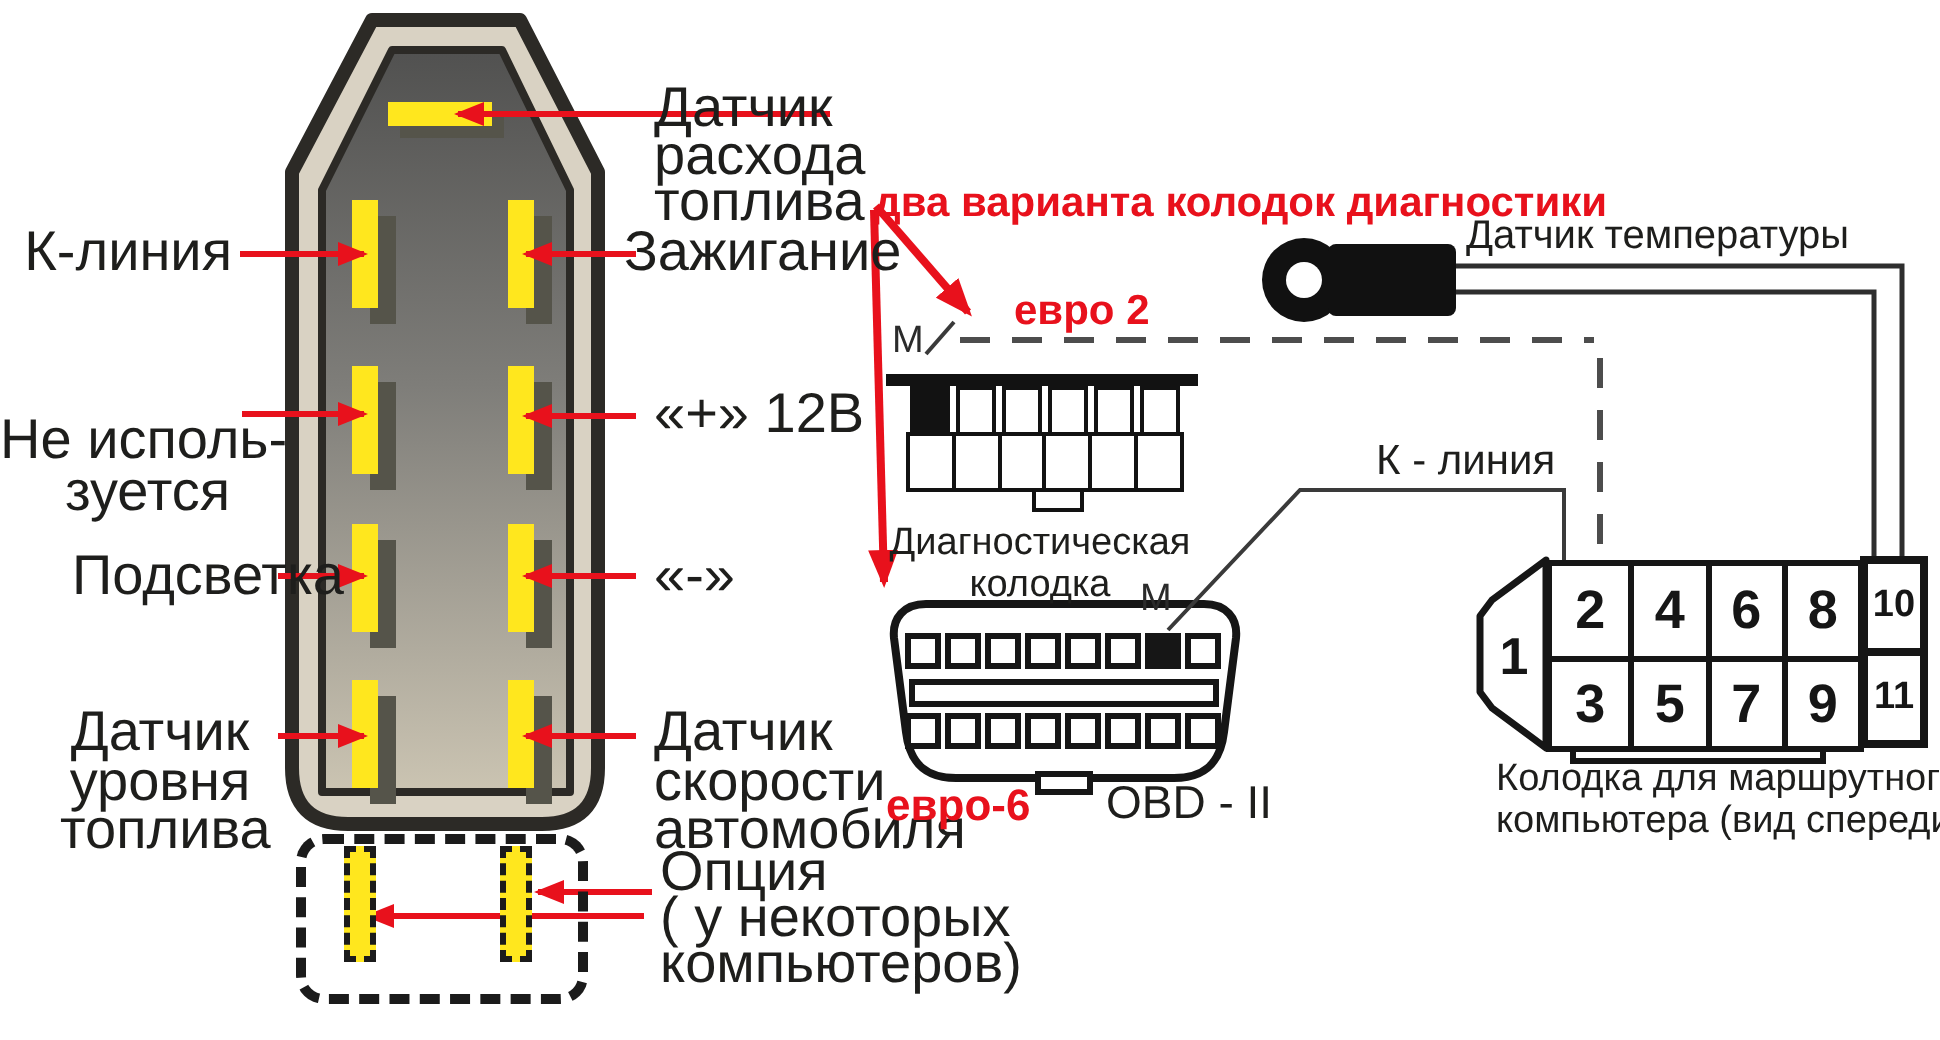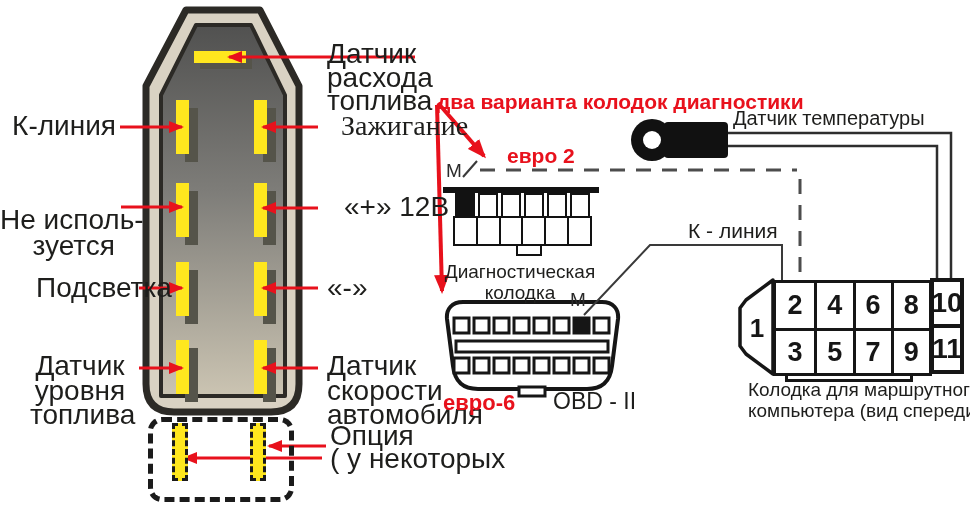--- a/index.html
+++ b/index.html
@@ -22,21 +22,21 @@
   .e2tab{position:absolute;left:516px;top:244px;width:26px;height:12px;border:2px solid #121212;background:#fff;box-sizing:border-box;z-index:2;}
   
   .lip{position:absolute;left:785px;top:372px;width:128px;height:10px;border:3px solid #161616;background:#fff;box-sizing:border-box;z-index:2;}
   .tgrid{position:absolute;left:773px;top:280px;width:159px;height:96px;border:3px solid #161616;box-sizing:border-box;
          display:grid;grid-template-columns:repeat(4,1fr);grid-template-rows:1fr 1fr;background:#fff;z-index:3;}
   .tgrid div{display:flex;align-items:center;justify-content:center;font-size:27px;font-weight:bold;color:#161616;}
   .tgrid div.bl{border-left:3px solid #161616;}
   .tgrid div.bt{border-top:3px solid #161616;}
   .sidecol{position:absolute;left:930px;top:278px;z-index:3;}
   .sidecol .box{width:34px;height:50px;border:4px solid #161616;box-sizing:border-box;background:#fff;
-         display:flex;align-items:center;justify-content:center;font-size:28px;font-weight:bold;color:#161616;}
+         display:flex;align-items:center;justify-content:center;font-size:19px;font-weight:bold;color:#161616;}
   .sidecol .box+.box{margin-top:-4px;}
   .pin1{position:absolute;left:742px;top:313px;width:30px;text-align:center;font-size:26px;font-weight:bold;color:#161616;z-index:3;}
   
   .dashbox{position:absolute;left:148px;top:417px;width:146px;height:85px;border:5px dashed #1b1b1b;border-radius:14px;box-sizing:border-box;z-index:2;}
   .dashpin{position:absolute;width:16px;height:58px;top:423px;background:#ffe71e;border:3px dashed #1b1b1b;box-sizing:border-box;z-index:2;}
 </style>
 </head>
 <body>
 
 <div id="stage">
@@ -188,45 +188,46 @@
   </div>
   <div class="pin1">1</div>
 
   <div class="lbl" style="left:327px;top:42px;line-height:23.5px;">
     <div>Датчик</div>
     <div>расхода</div>
     <div>топлива</div>
   </div>
 
   <div class="lbl r" style="left:10px;top:114px;width:106px;">К-линия</div>
-  <div class="lbl" style="left:341px;top:114px;font-family:Liberation Serif, serif;">Зажигание</div>
+  <div class="lbl" style="left:312px;top:114px;">Зажигание</div>
 
   <div class="lbl r" style="left:0px;top:191px;width:115px;line-height:26px;margin-top:16px;">
     <div>Не исполь-</div>
     <div>зуется</div>
   </div>
-  <div class="lbl" style="left:327px;top:195px;margin-left:17px;">«+» 12В</div>
+  <div class="lbl" style="left:327px;top:195px;">«+» 12В</div>
 
   <div class="lbl r" style="left:20px;top:276px;width:112px;margin-left:16px;">Подсветка</div>
   <div class="lbl" style="left:327px;top:276px;">«-»</div>
 
   <div class="lbl c" style="left:30px;top:354px;width:100px;line-height:24.5px;">
     <div>Датчик</div>
     <div>уровня</div>
     <div>топлива</div>
   </div>
   <div class="lbl" style="left:327px;top:354px;line-height:24.5px;">
     <div>Датчик</div>
     <div>скорости</div>
     <div>автомобиля</div>
   </div>
 
   <div class="lbl" style="left:330px;top:424px;line-height:23px;">
     <div>Опция</div>
     <div>( у некоторых</div>
+    <div>компьютеров)</div>
   </div>
 
   <div class="lbl red" style="left:437px;top:90px;font-size:21px;">два варианта колодок диагностики</div>
 
   <div class="lbl red" style="left:507px;top:144px;font-size:21px;">евро 2</div>
   <div class="lbl m" style="left:446px;top:159px;">М</div>
 
   <div class="lbl sm c" style="left:440px;top:261px;width:160px;">
     <div>Диагностическая</div>
     <div>колодка</div>

